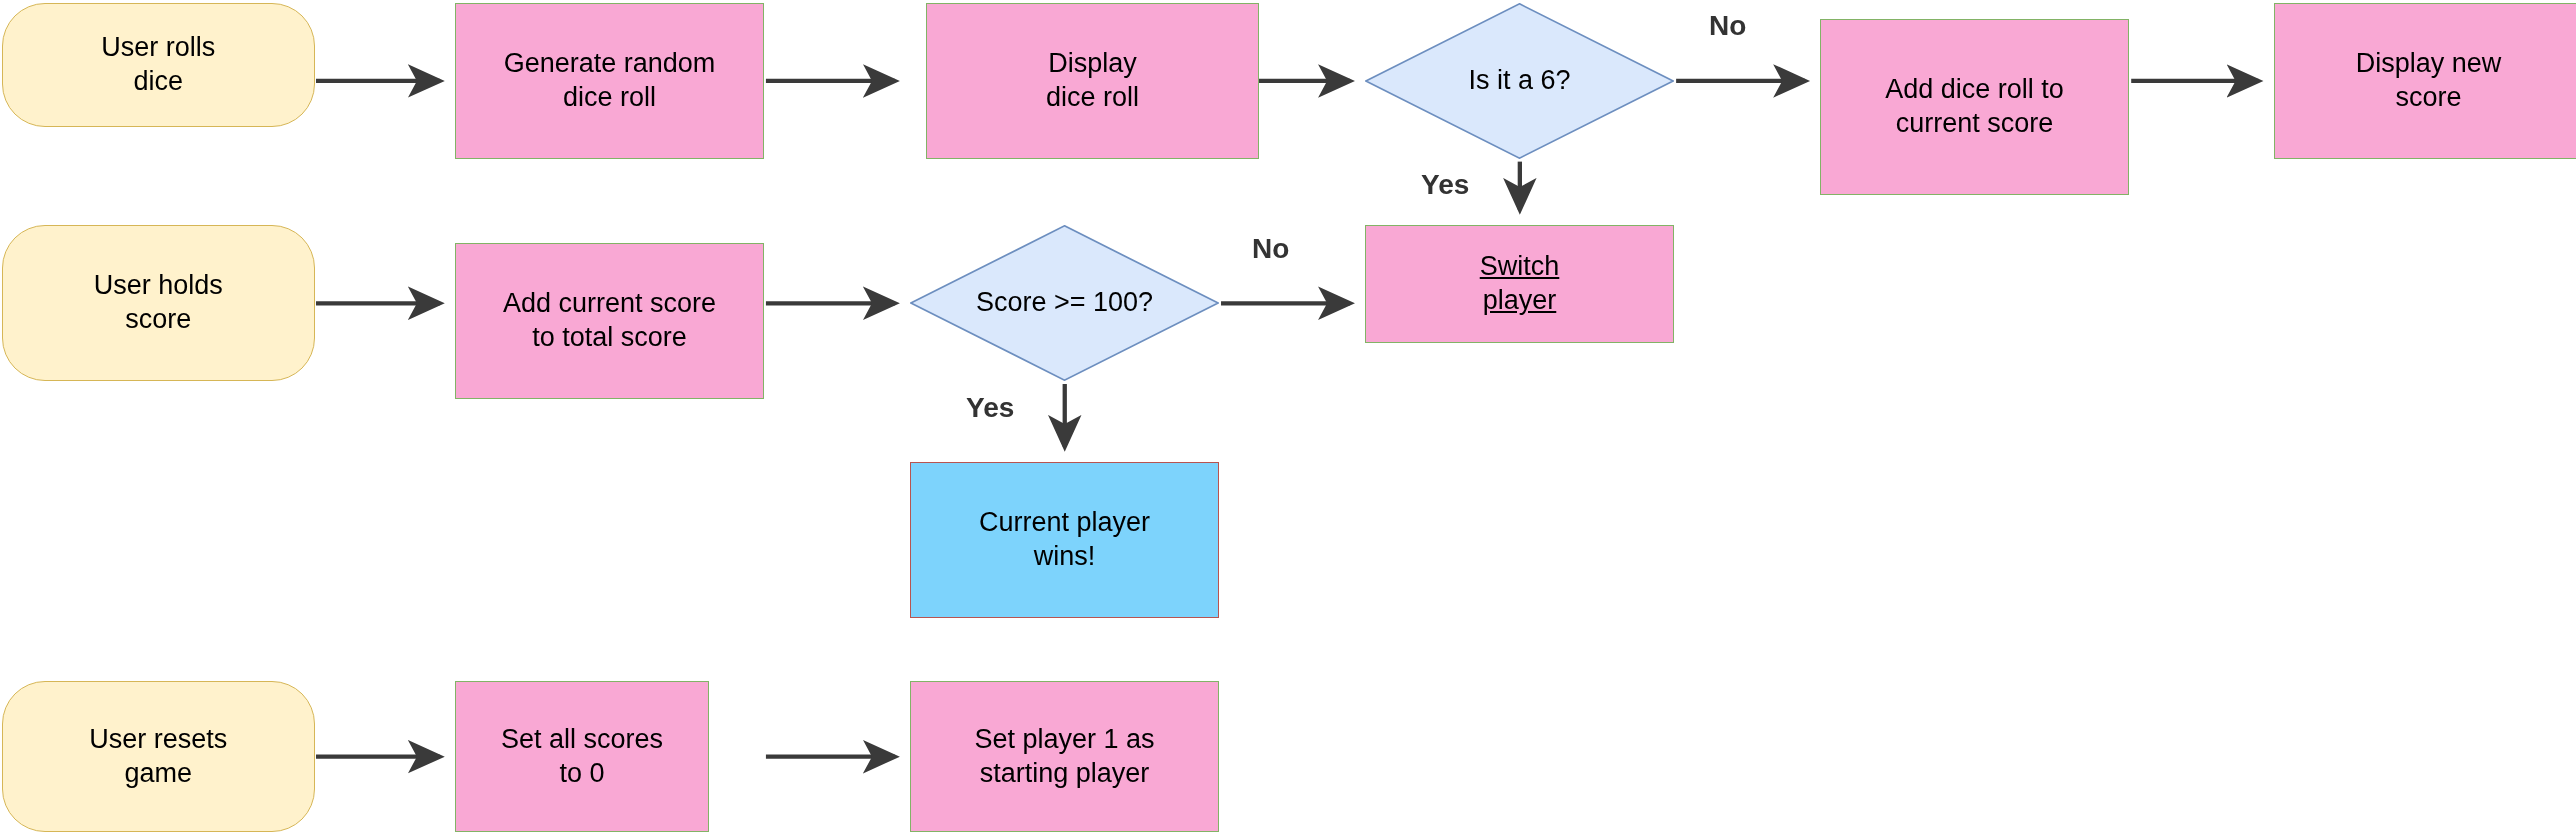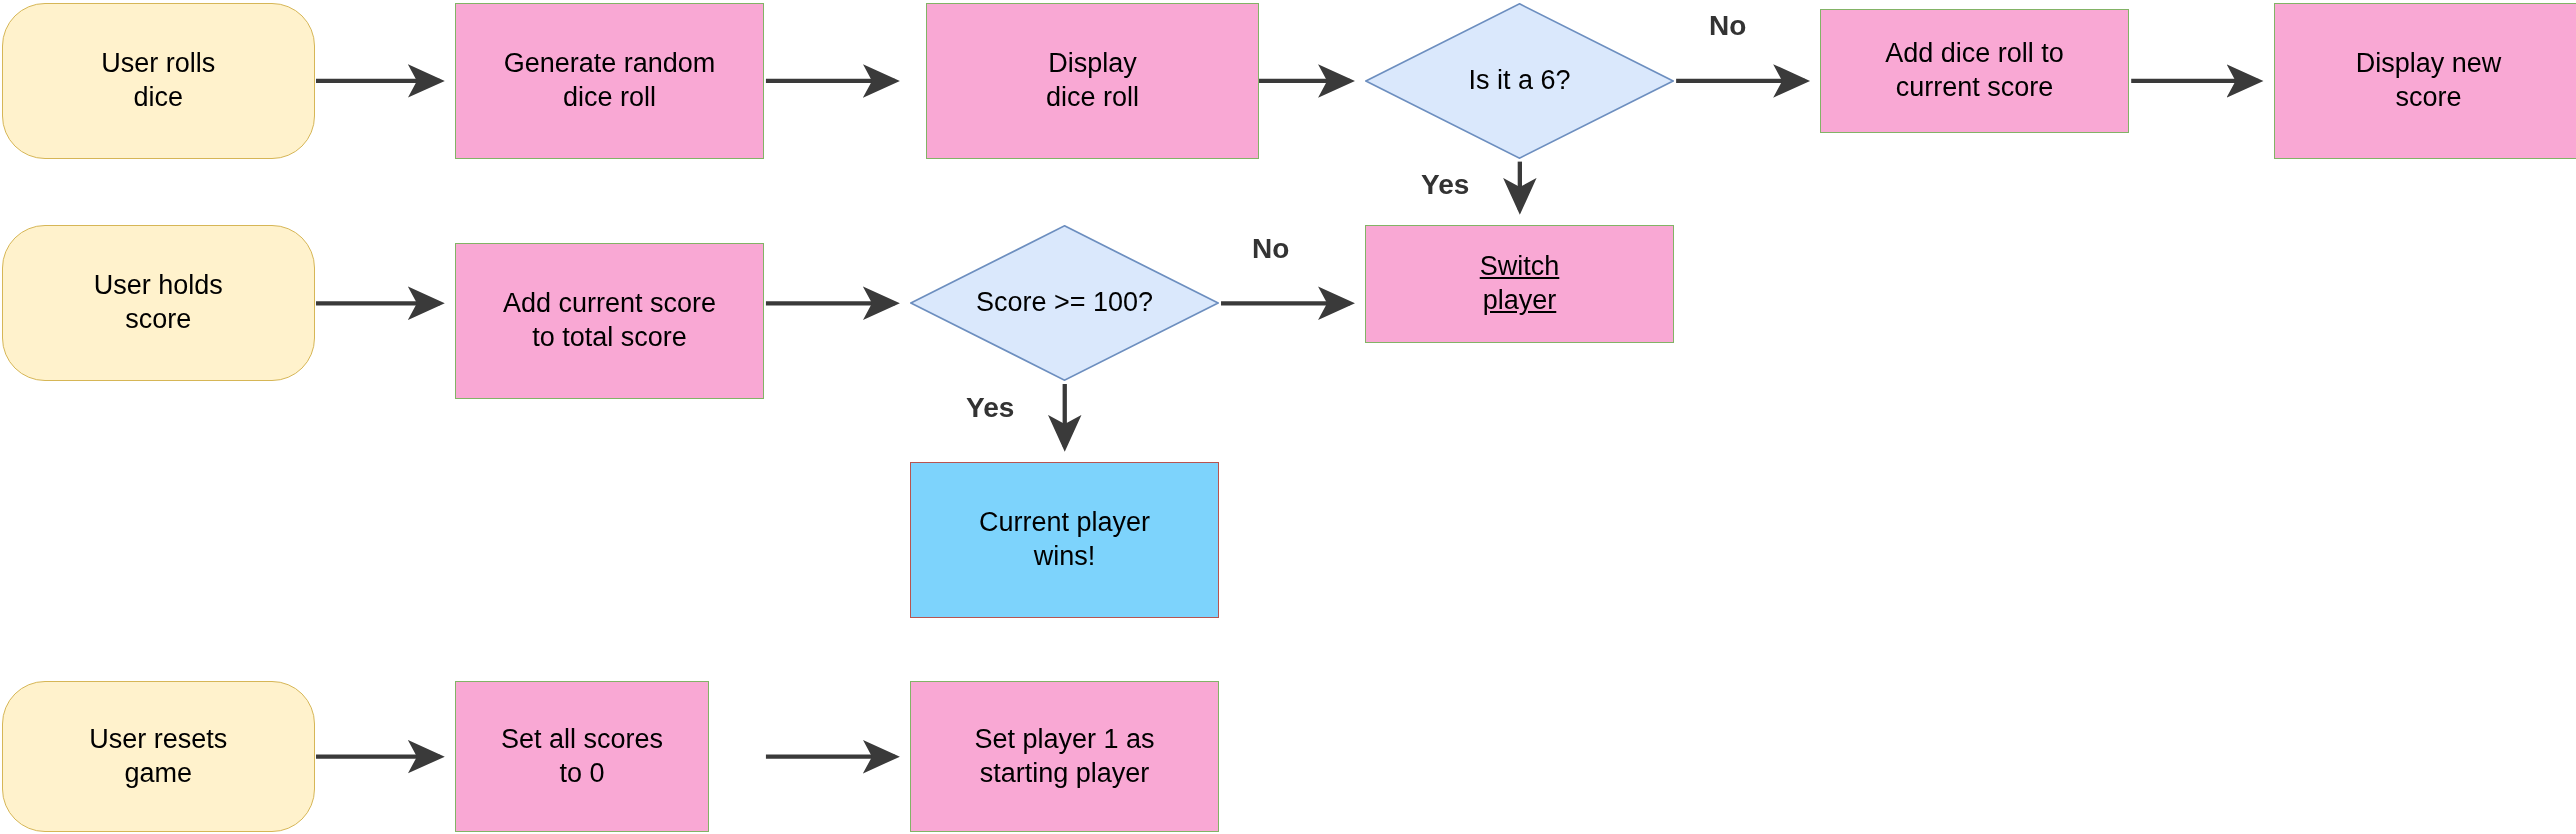--- a/index.html
+++ b/index.html
@@ -97,30 +97,30 @@
         <path d="M 368 353 L 512 353" stroke="#3A3A3A" stroke-width="5" fill="none" marker-end="url(#arrowhead)"></path>
         <path d="M 892 353 L 1042 353" stroke="#3A3A3A" stroke-width="5" fill="none" marker-end="url(#arrowhead)"></path>
         <path d="M 1422 353 L 1572 353" stroke="#3A3A3A" stroke-width="5" fill="none" marker-end="url(#arrowhead)"></path>
         <path d="M 1240 447 L 1240 520" stroke="#3A3A3A" stroke-width="5" fill="none" marker-end="url(#arrowhead)"></path>
         <path d="M 368 881 L 512 881" stroke="#3A3A3A" stroke-width="5" fill="none" marker-end="url(#arrowhead)"></path>
         <path d="M 892 881 L 1042 881" stroke="#3A3A3A" stroke-width="5" fill="none" marker-end="url(#arrowhead)"></path>
       </g>
   </svg>
 
   <div id="node-layer">
-      <div class="node node-terminal" style="left: 1.7px; top: 2.6px; width: 313px; height: 156px;"><span>User rolls
+      <div class="node node-terminal" style="left: 1.7px; top: 2.6px; width: 313px; height: 124px;"><span>User rolls
 dice</span></div>
       <div class="node node-process" style="left: 455px; top: 2.6px; width: 309px; height: 156px;"><span>Generate random
 dice roll</span></div>
       <div class="node node-process" style="left: 926px; top: 2.6px; width: 333px; height: 156px;"><span>Display
 dice roll</span></div>
       <div class="node node-decision" style="left: 1365px; top: 2.6px; width: 309px; height: 156px;"><svg class="diamond-shape" viewBox="0 0 360 182" preserveAspectRatio="none">
           <polygon points="180,1 359,91 180,181 1,91" fill="#DAE8FC" stroke="#6C8EBF" stroke-width="2"></polygon>
         </svg><span class="diamond-label">Is it a 6?</span></div>
-      <div class="node node-process" style="left: 1820px; top: 9px; width: 309px; height: 124px;"><span>Add dice roll to
+      <div class="node node-process" style="left: 1820px; top: 19px; width: 309px; height: 176px;"><span>Add dice roll to
 current score</span></div>
       <div class="node node-process" style="left: 2274px; top: 2.6px; width: 309px; height: 156px;"><span>Display new
 score</span></div>
       <div class="node node-terminal" style="left: 1.7px; top: 225px; width: 313px; height: 156px; text-align: center;"><span>User holds
 score</span></div>
       <div class="node node-process" style="left: 455px; top: 225px; width: 309px; height: 156px; margin-top: 18px;"><span>Add current score
 to total score</span></div>
       <div class="node node-decision" style="left: 910px; top: 225px; width: 309px; height: 156px;"><svg class="diamond-shape" viewBox="0 0 360 182" preserveAspectRatio="none">
           <polygon points="180,1 359,91 180,181 1,91" fill="#DAE8FC" stroke="#6C8EBF" stroke-width="2"></polygon>
         </svg><span class="diamond-label">Score &gt;= 100?</span></div>

